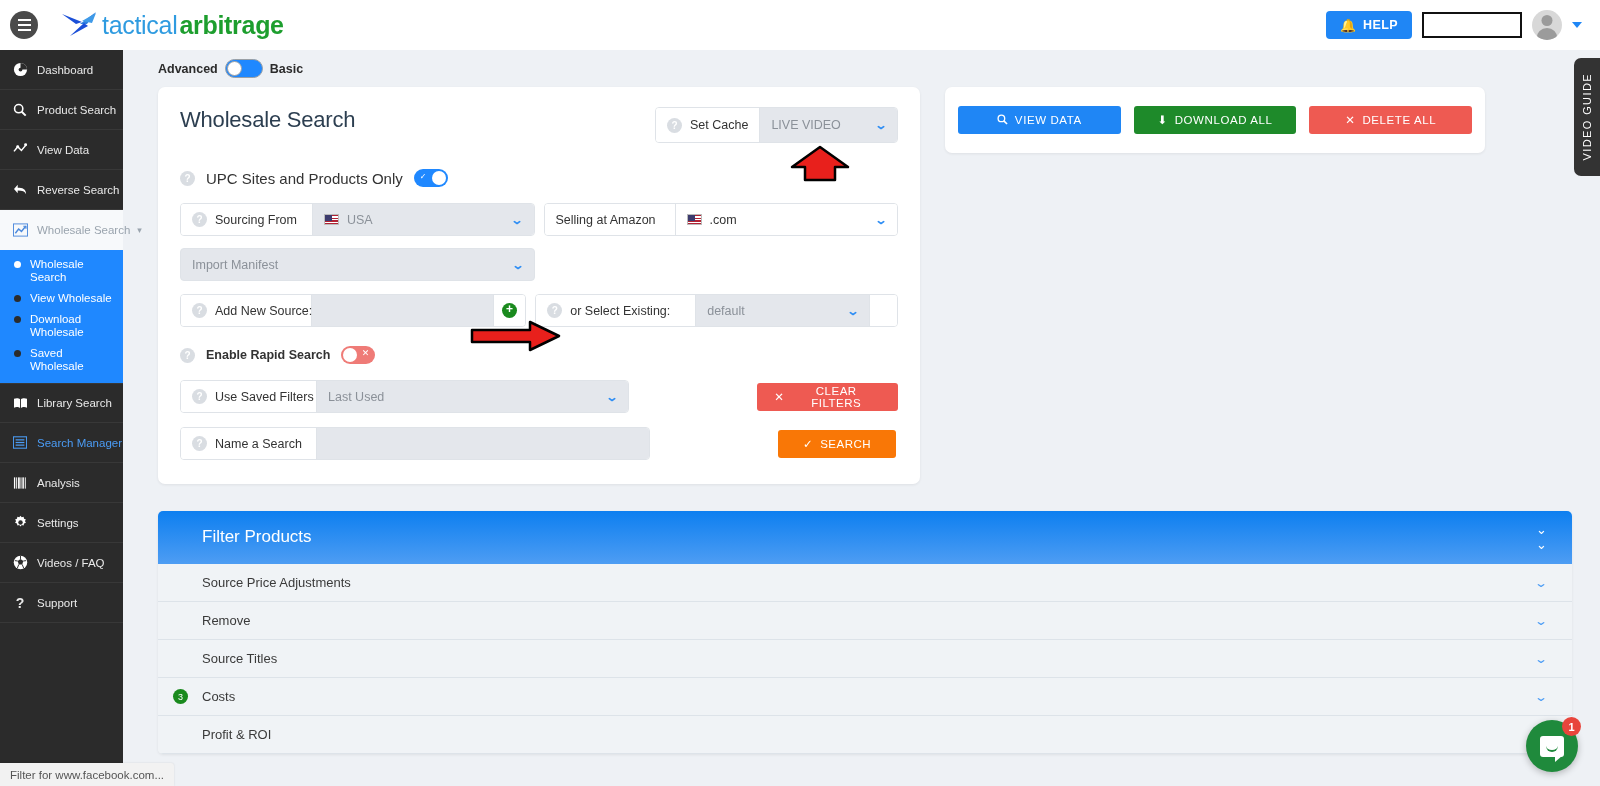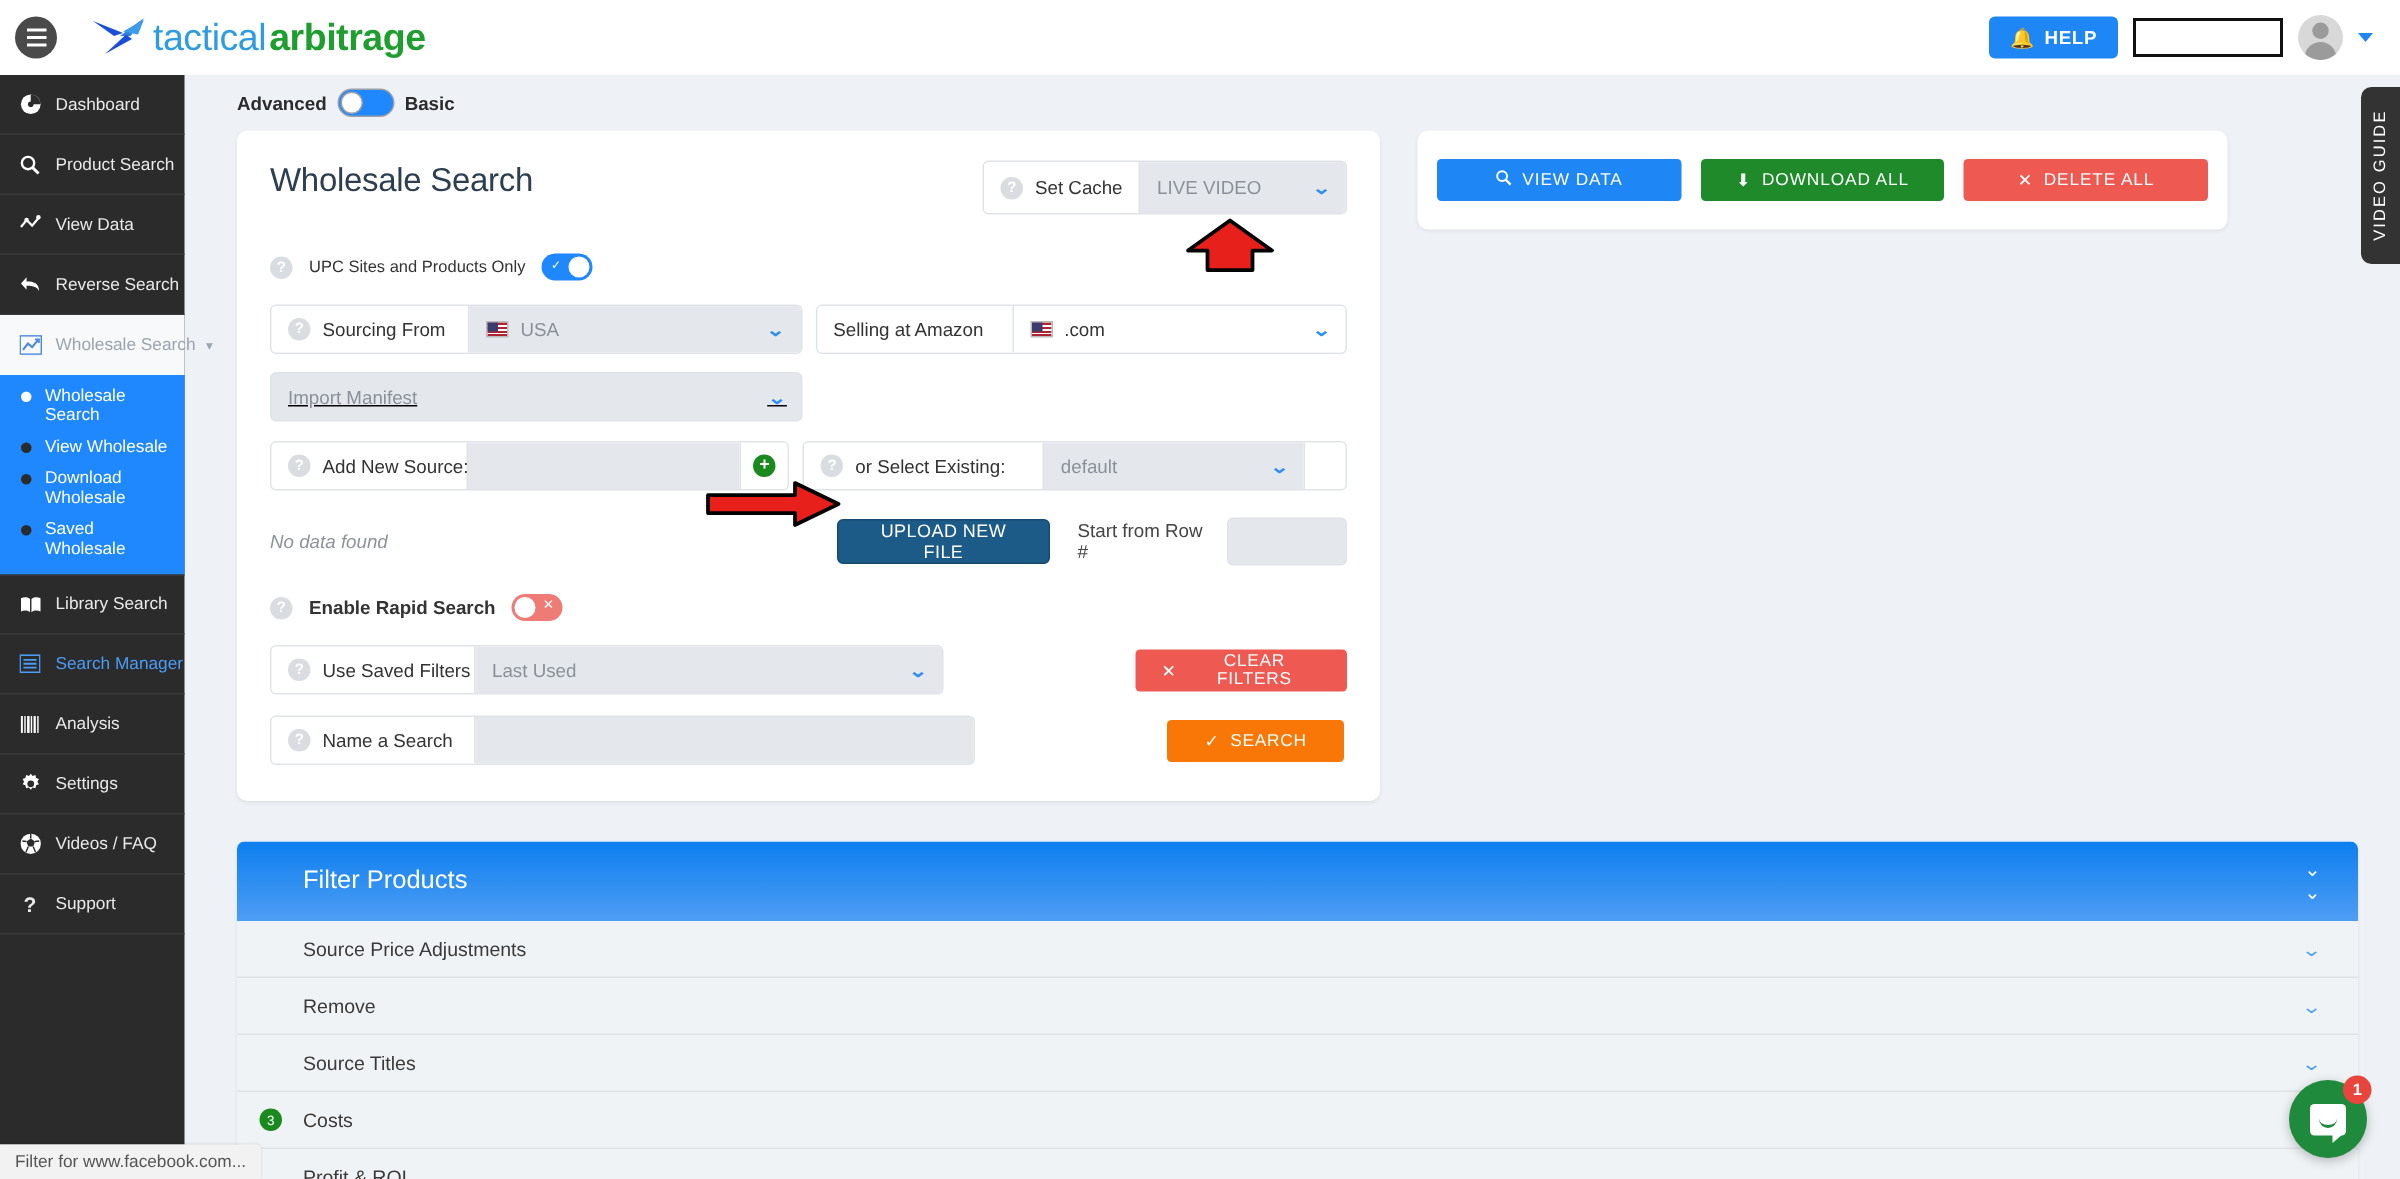--- a/index.html
+++ b/index.html
@@ -164,41 +164,41 @@
     border: .5px solid #bbb;
   }
   .flag::before {
     content:''; position:absolute; left:0; top:0; width:7px; height:6px; background:#3c3b6e;
   }
 
   .setcache-wrap { margin-left: auto; width: 243px; height: 36px; position: relative;}
   .setcache-wrap .inline-group { height: 36px; }
 
   .row-upc { display: flex; align-items: center; gap: 11px; margin-top: 26px; }
-  .upc-label { font-size: 11px; color: #333; }
+  .upc-label { font-size: 15px; color: #333; }
   .switch-blue {
     width: 34px; height: 18px; border-radius: 9px; background: #1f88ff;
     position: relative; cursor: pointer;
   }
   .switch-blue .knob { position: absolute; right: 2px; top: 2px; width: 14px; height: 14px; border-radius: 50%; background: #fff; }
   .switch-blue .tick { position: absolute; left: 6px; top: 3px; color: #fff; font-size: 8px; }
   .switch-red {
     width: 34px; height: 18px; border-radius: 9px; background: #ef7b77;
     position: relative; cursor: pointer;
   }
   .switch-red .knob { position: absolute; left: 2px; top: 2px; width: 14px; height: 14px; border-radius: 50%; background: #fff; }
   .switch-red .x { position: absolute; right: 6px; top: 2px; color: #fff; font-size: 9px; }
 
   .row2 { display: flex; gap: 0; margin-top: 16px; }
   .sourcing-grp { width: 355px; height: 33px; }
   .sourcing-grp .ig-label { width: 132px; }
   .selling-grp { width: 355px; height: 33px; margin-left: 9px; text-align: right; }
   .selling-grp .ig-label { width: 131px; }
 
-  .row3 { margin-top: 12px; text-decoration: underline; }
+  .row3 { margin-top: 12px; }
   .manifest {
     width: 355px; height: 33px; background: #e4e7ec; border: 1px solid #dfe3e8;
     border-radius: 4px; display: flex; align-items: center; padding: 0 11px;
     font-size: 12.5px; color: #8b9199; cursor: pointer;
   }
 
   .row4 { display: flex; margin-top: 13px; }
   .addsrc { width: 355px; height: 33px; }
   .addsrc .ig-label { width: 131px; }
   .addsrc .ig-input { flex: 1; background: #e4e7ec; border: none; }
@@ -577,26 +577,20 @@
             <span>or Select Existing:</span>
           </div>
           <div class="ig-field">
             <span>default</span>
             <span class="chev">⌄</span>
           </div>
           <div class="tail"></div>
         </div>
       </div>
 
-      <div class="row5">
-        <span class="nodata">No data found</span>
-        <button class="upload-btn">UPLOAD NEW FILE</button>
-        <span class="startrow-lbl">Start from Row #</span>
-        <input class="startrow-inp" value="" style="">
-      </div>
 
       <div class="row6">
         <span class="help-ic">?</span>
         <span class="rapid-lbl">Enable Rapid Search</span>
         <div class="switch-red">
           <div class="knob"></div>
           <span class="x">✕</span>
         </div>
       </div>
 

